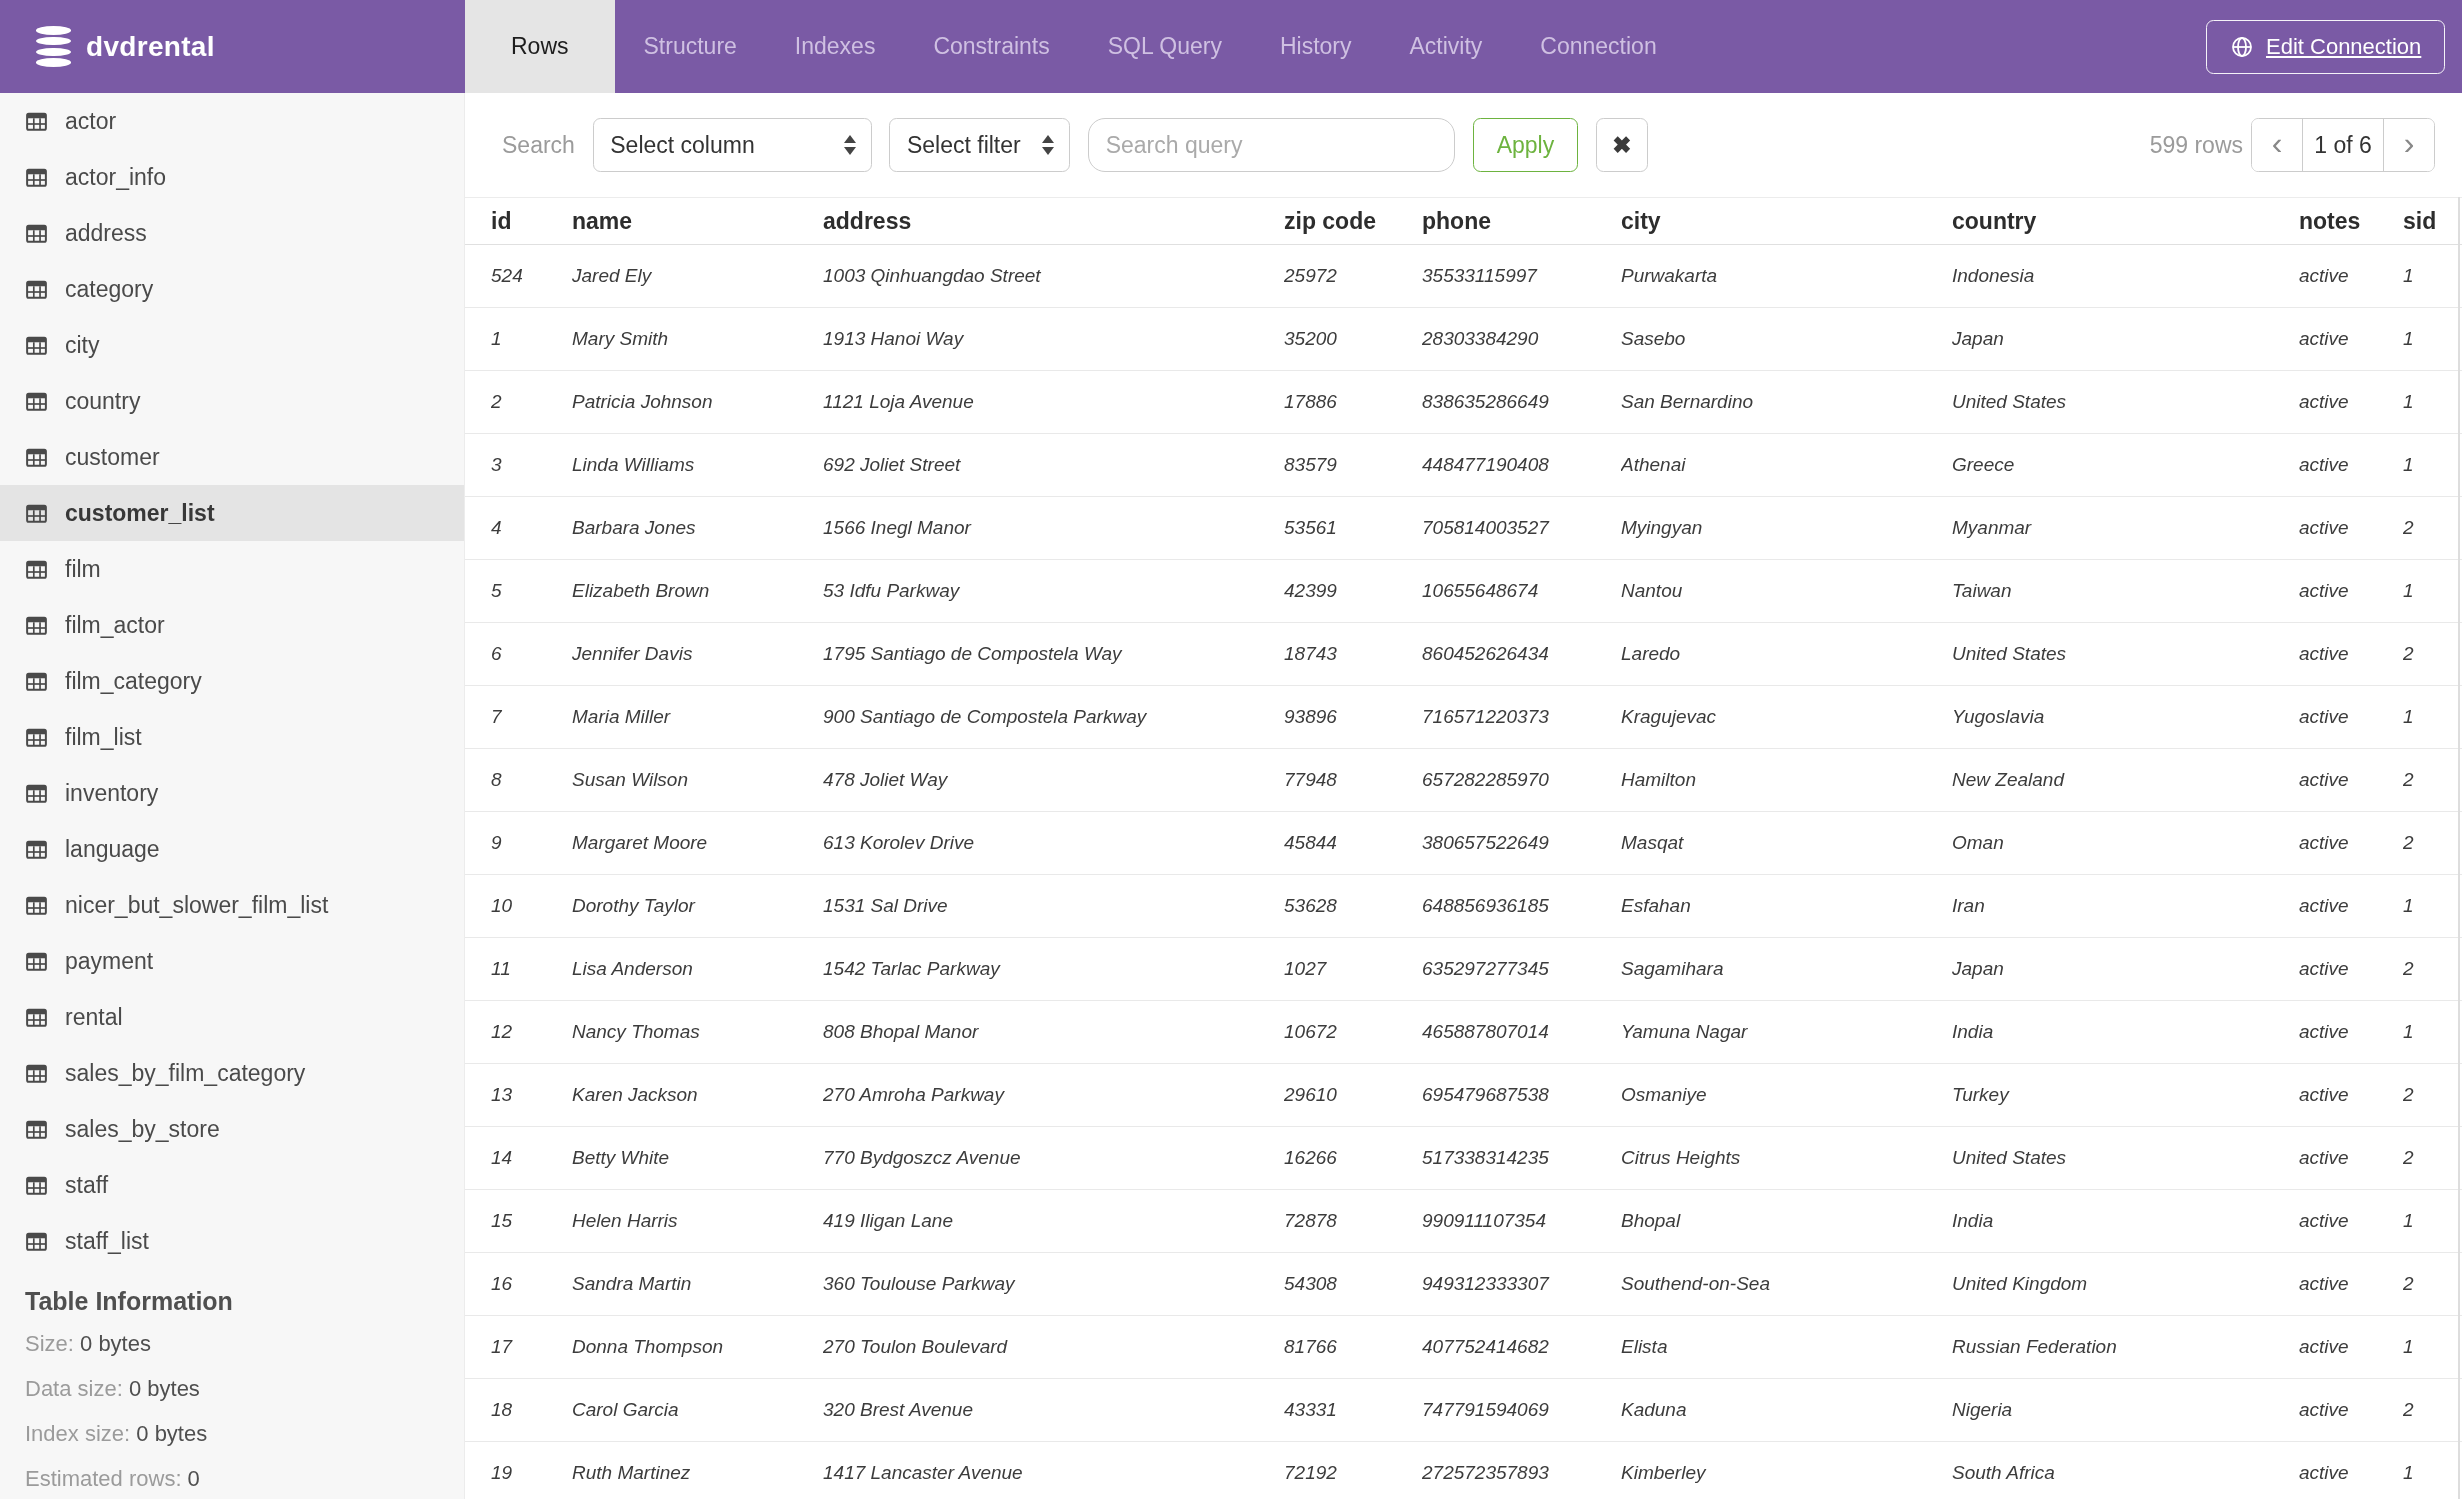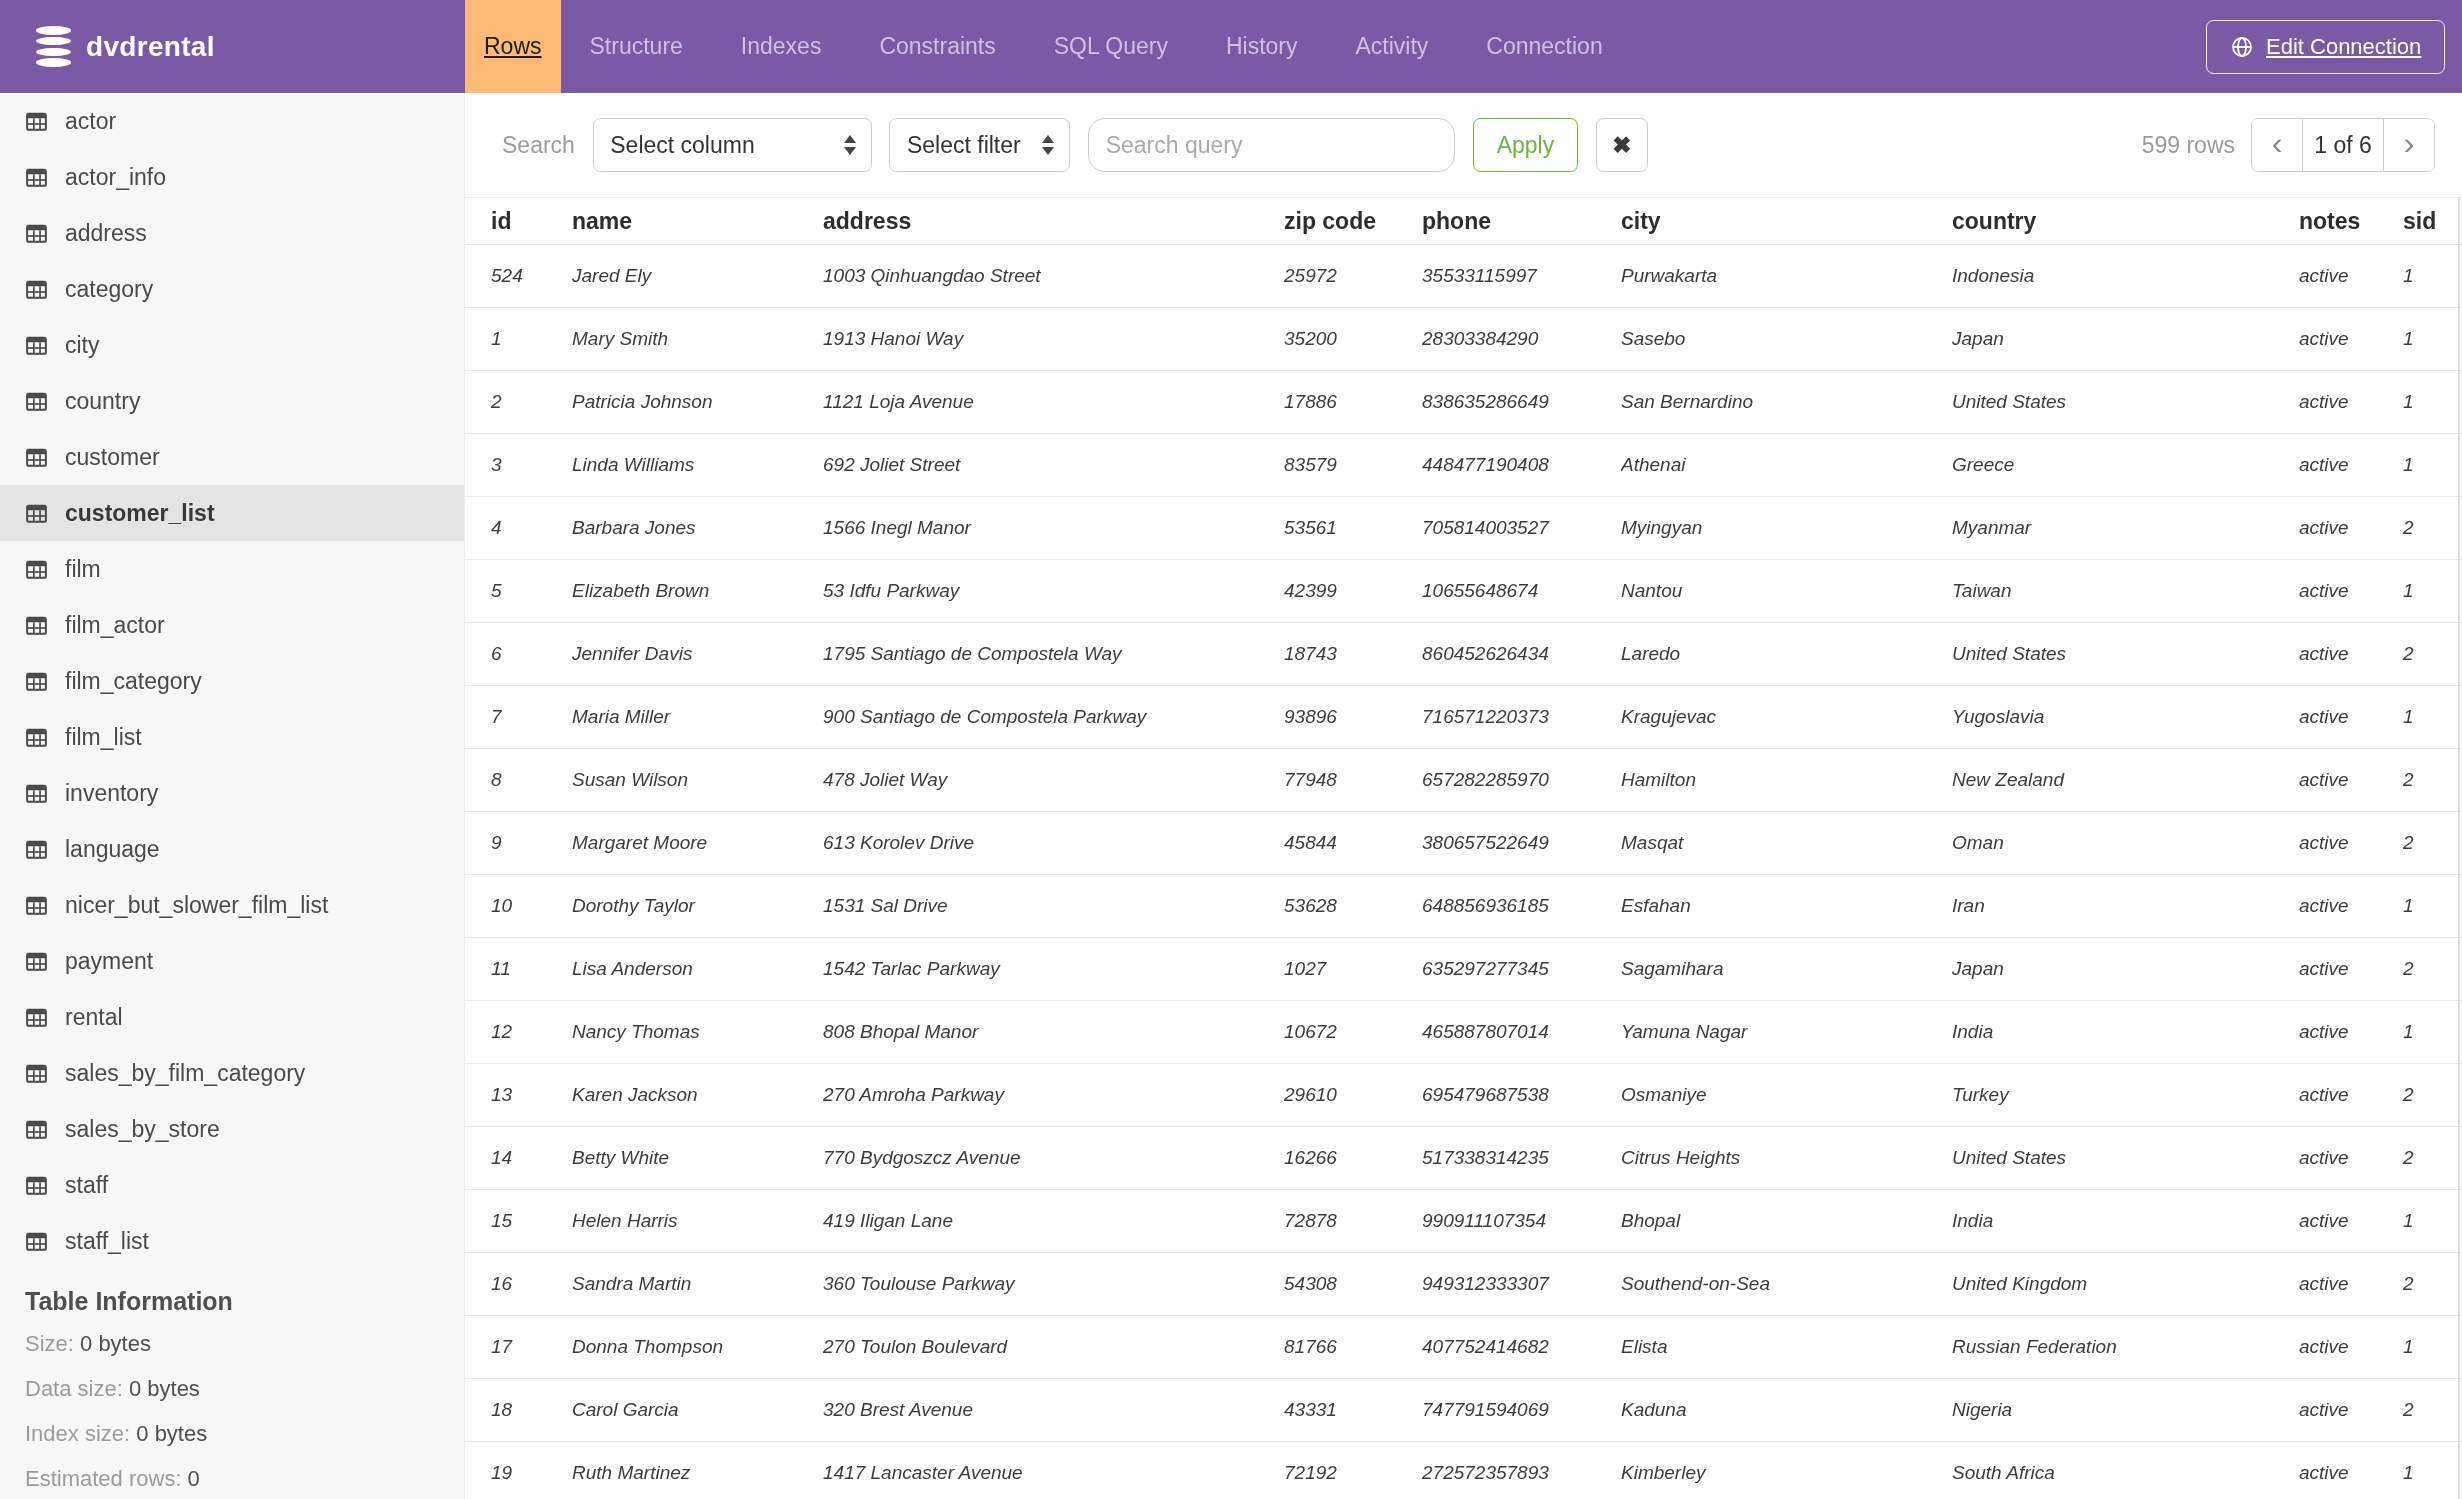--- a/index.html
+++ b/index.html
@@ -18,21 +18,21 @@
 
   
   .app-header{position:absolute;left:0;top:0;width:2462px;height:93px;
     background:var(--purple);display:flex;align-items:stretch;}
   .logo{position:absolute;left:36px;top:0;height:93px;display:flex;align-items:center;gap:15px;}
   .db-icon{display:flex;flex-direction:column;gap:2.3px;width:35px;}
   .db-icon span{display:block;height:8.4px;border-radius:50%;background:#fff;}
   .logo-title{color:#fff;font-size:28px;font-weight:bold;letter-spacing:0.3px;}
   .tab-bar{position:absolute;left:465px;top:0;height:93px;display:flex;align-items:stretch;}
   .tab{display:flex;align-items:center;padding:0 29px;font-size:23px;color:var(--tab-text);cursor:default;}
-  .tab.active{background:#fdba74;color:#1d1d1d;padding:0 19px;text-decoration:underline;}
+  .tab.active{background:#e5e5e5;color:#1d1d1d;padding:0 46px;}
   .edit-conn{position:absolute;right:16.7px;top:19.5px;height:54px;display:flex;align-items:center;gap:12px;
     border:1.9px solid rgba(255,255,255,.92);border-radius:7.4px;background:transparent;
     color:#fff;font-size:22px;padding:0 23px;text-decoration:underline;}
   .globe{width:24px;height:24px;}
 
   
   .sidebar{position:absolute;left:0;top:93px;width:465px;height:1407px;
     background:var(--sidebar-bg);border-right:0.9px solid #ececec;overflow:hidden;}
   .side-item{height:56px;display:flex;align-items:center;gap:16px;padding-left:24px;
     font-size:23px;color:#4a4a4a;cursor:default;}
@@ -55,21 +55,21 @@
   .arrows i{display:block;width:0;height:0;border-left:6.5px solid transparent;border-right:6.5px solid transparent;}
   .arrows .up{border-bottom:8.4px solid #444;} .arrows .down{border-top:8.4px solid #444;}
   .query-input{width:367px;height:54px;border:1.9px solid #ccc;border-radius:17px;
     font-size:23px;color:#333;padding:0 16.7px;outline:none;
     font-family:"Liberation Sans","DejaVu Sans",sans-serif;}
   .query-input::placeholder{color:#aaa;}
   .apply-btn{height:54px;padding:0 23px;border:1.9px solid var(--green);border-radius:7.4px;
     background:#fff;color:var(--green);font-size:23px;}
   .clear-btn{height:54px;width:52px;border:1.9px solid #ccc;border-radius:7.4px;background:#fff;
     color:#3a3a3a;font-size:23px;font-weight:bold;display:flex;align-items:center;justify-content:center;}
-  .right-group{position:absolute;right:28px;top:25px;display:flex;align-items:center;gap:16px;}
+  .right-group{position:absolute;right:28px;top:25px;display:flex;align-items:center;gap:8px;}
   .row-count{font-size:23px;color:var(--muted);}
   .pager{display:flex;height:54px;border:1.9px solid #ccc;border-radius:7.4px;overflow:hidden;background:#fff;}
   .pager .pg-btn{width:50px;display:flex;align-items:center;justify-content:center;
     font-size:32px;color:#888;background:#fff;border:none;padding-bottom:3.7px;}
   .pager .pg-cur{width:82px;display:flex;align-items:center;justify-content:center;
     font-size:23px;color:#333;border-left:1.9px solid #ccc;border-right:1.9px solid #ccc;}
 
   
   .grid-row{display:grid;grid-template-columns:81px 251px 461px 138px 199px 331px 347px 104px 1fr;
     padding-left:26px;align-items:center;}

